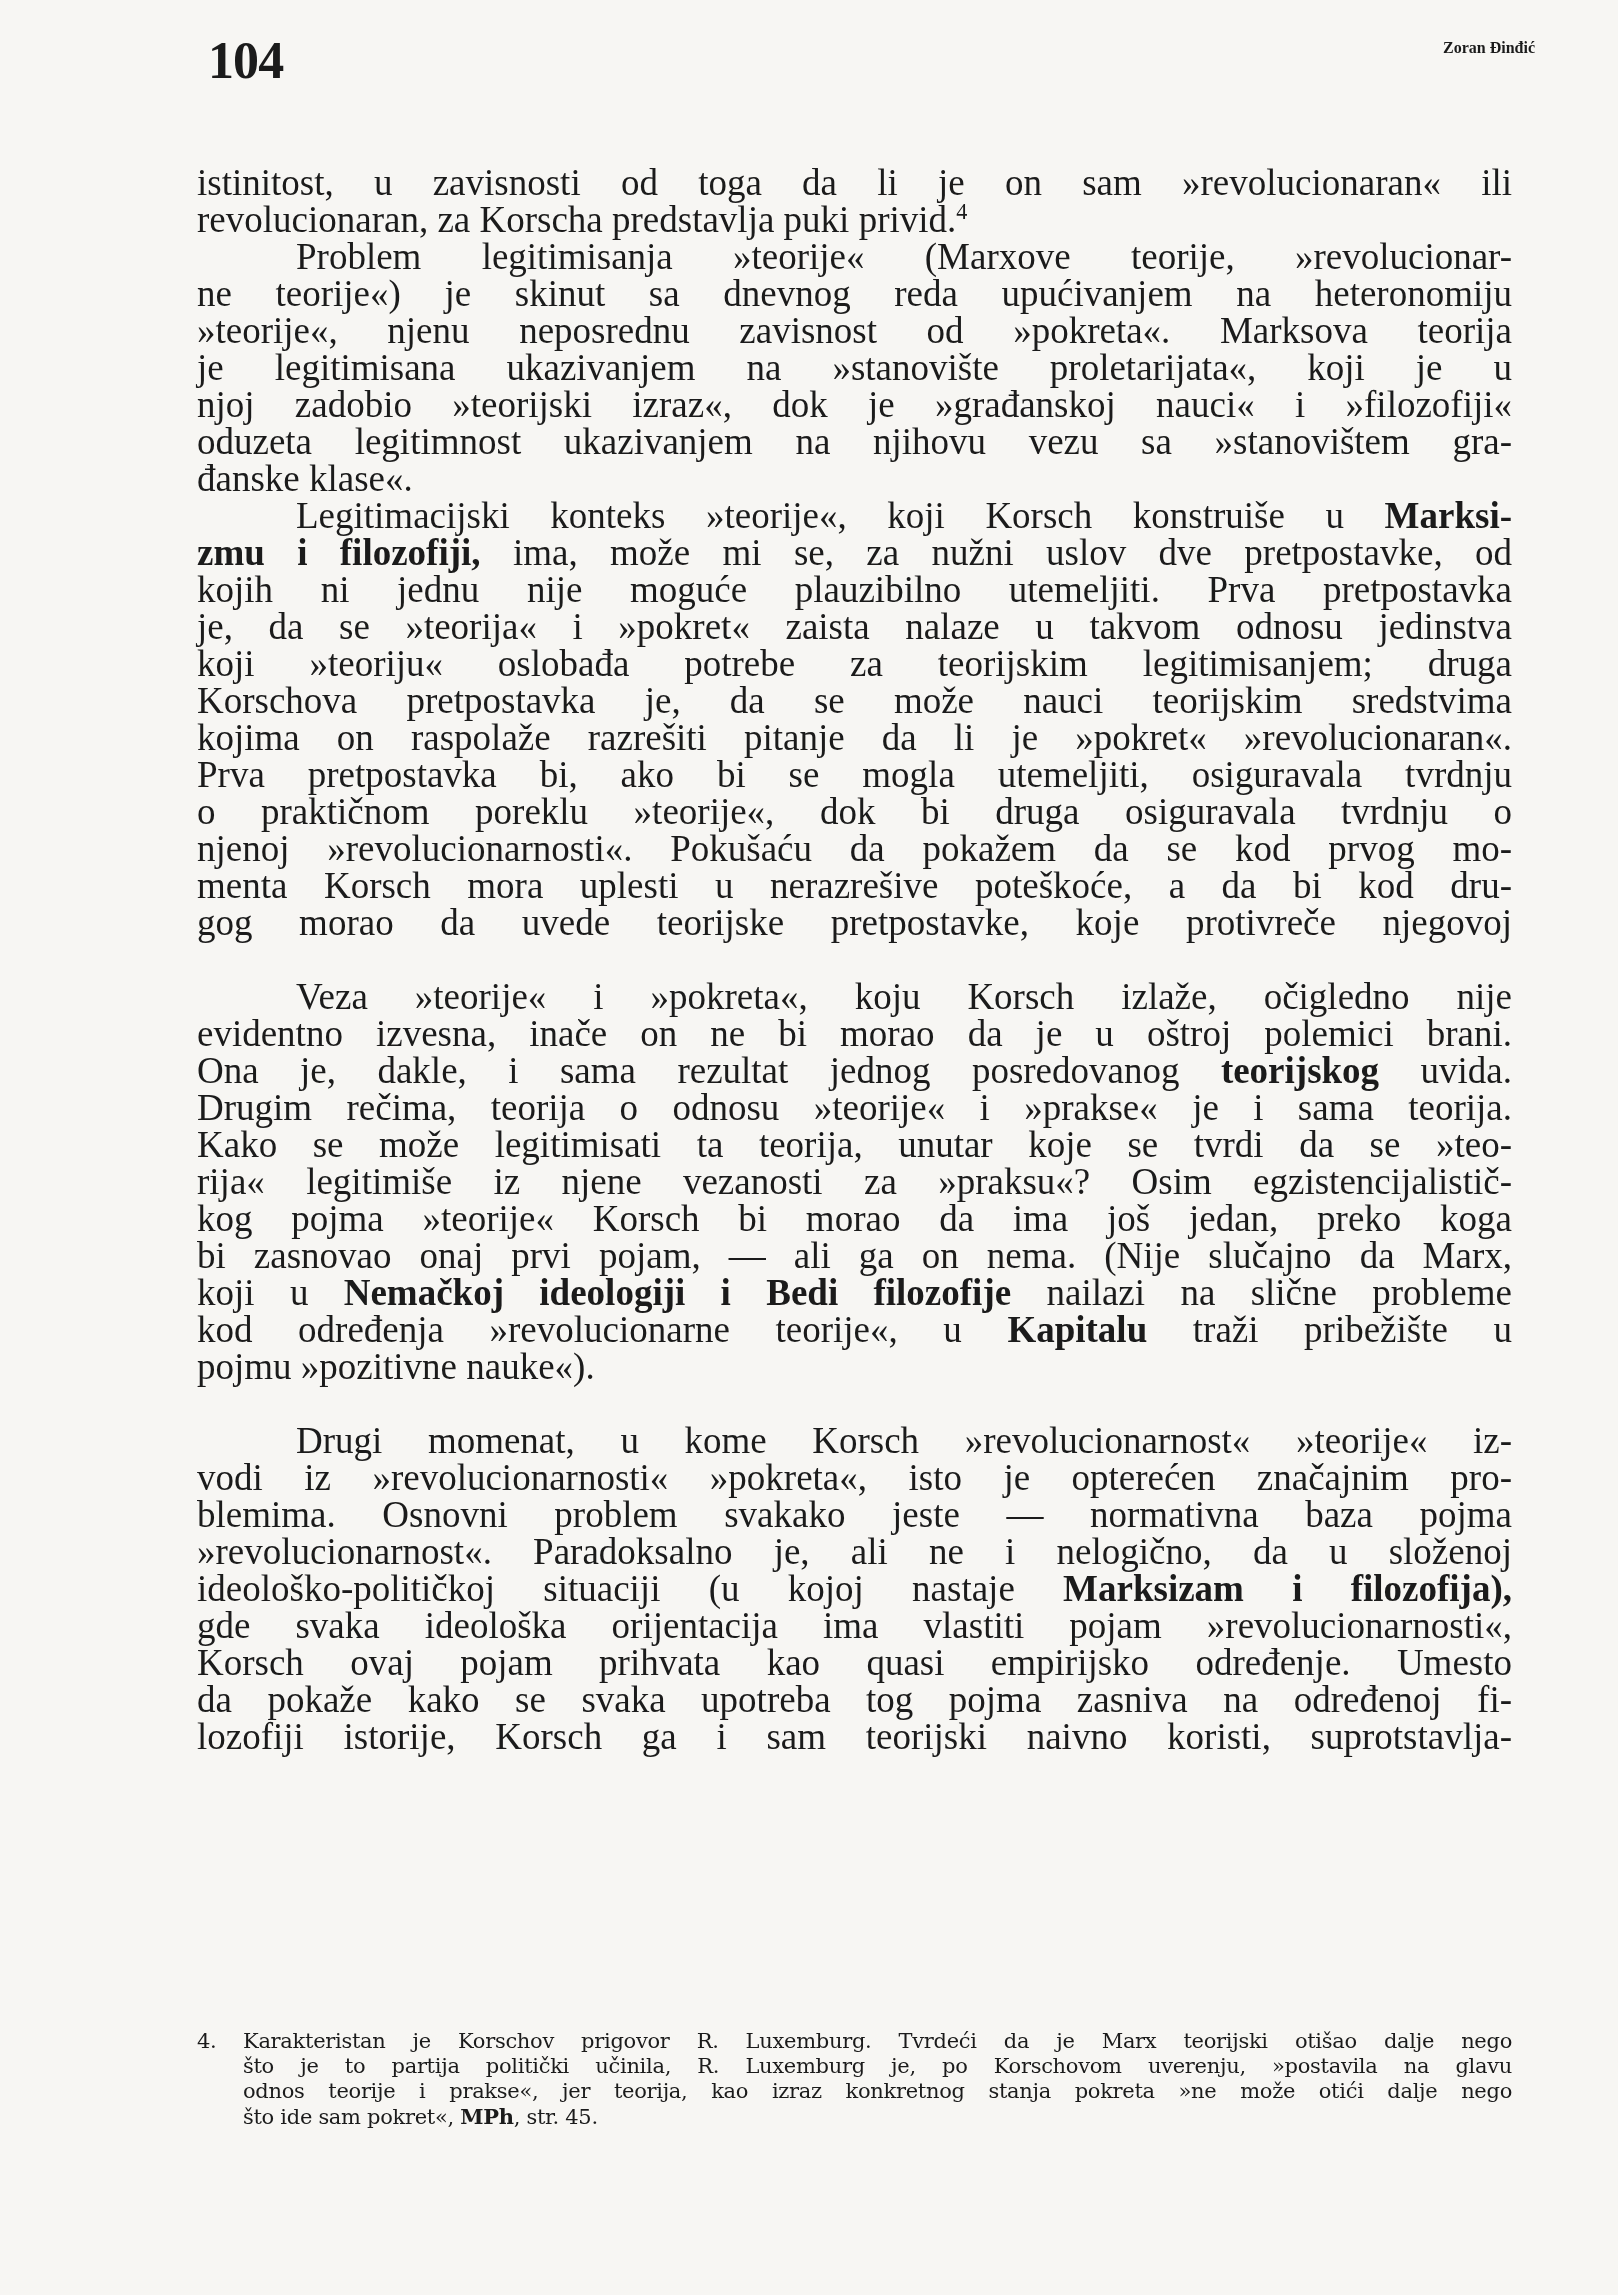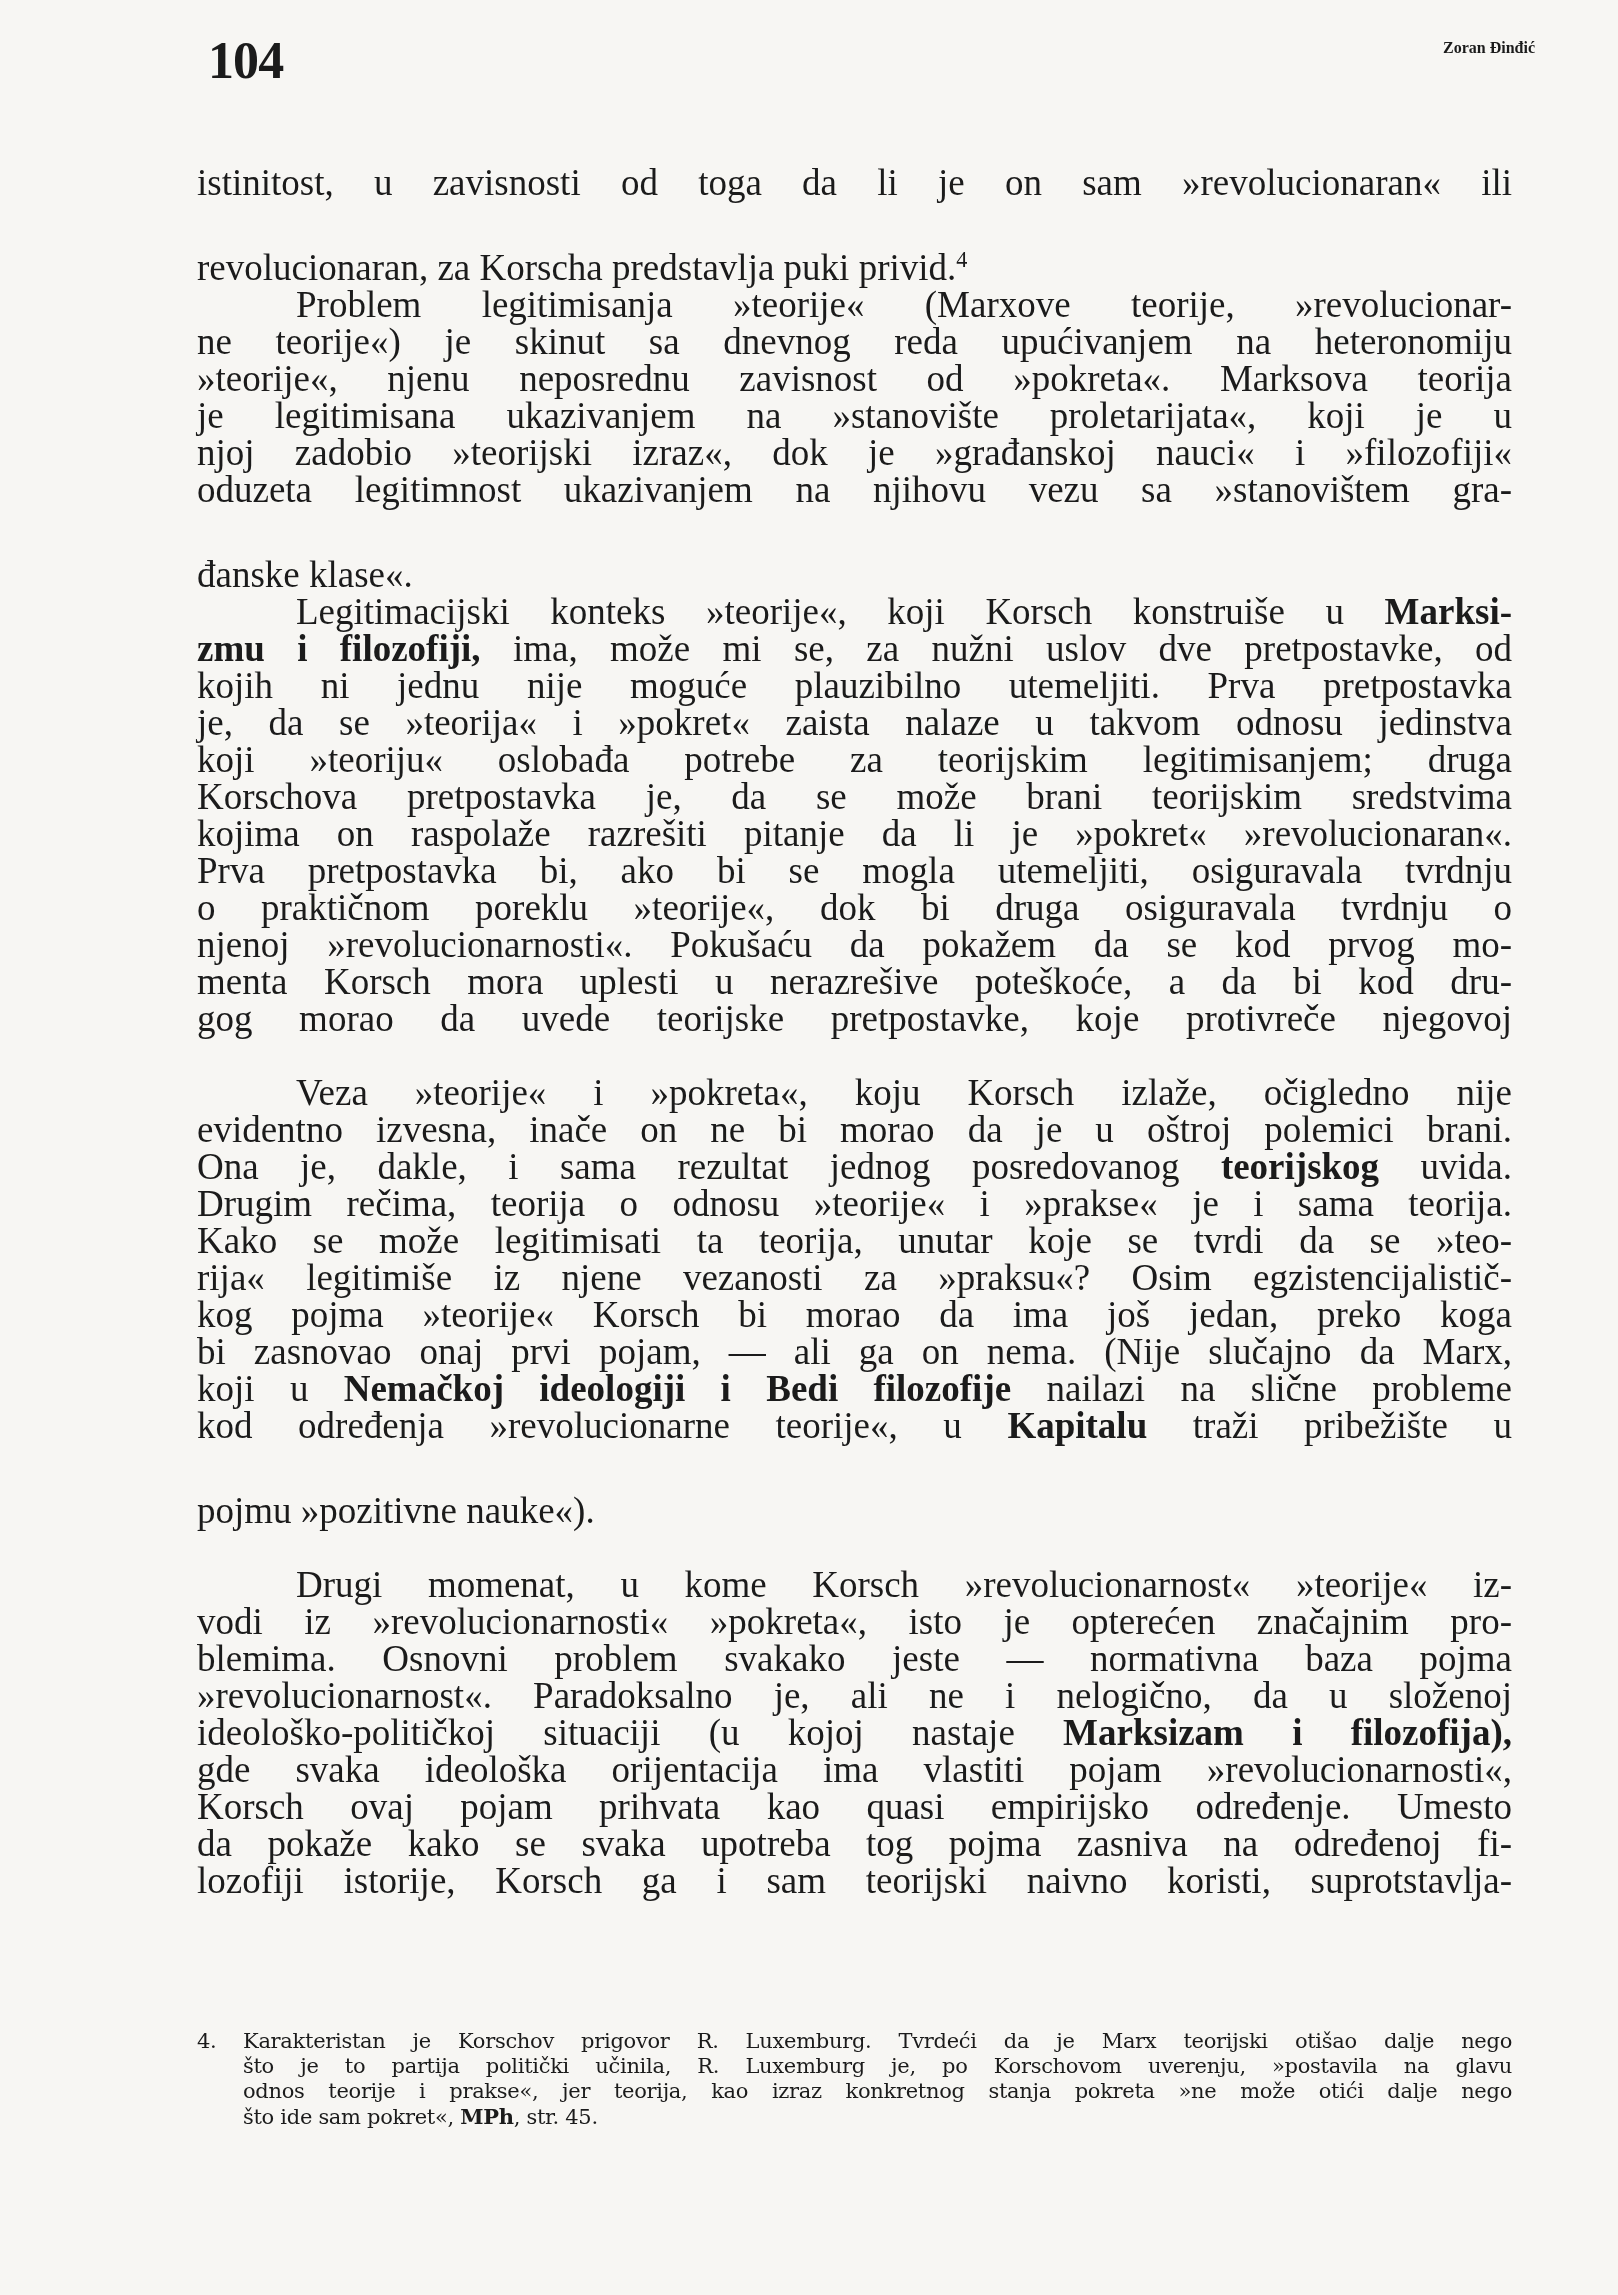--- a/index.html
+++ b/index.html
@@ -25,21 +25,21 @@
   .line {
     display: block;
     font-size: 37px;
     line-height: 37px;
     height: 37px;
     white-space: nowrap;
     text-align: justify;
     text-align-last: justify;
     transform-origin: left top;
   }
-  .line.last { text-align-last: left; margin-top: 48px; }
+  .line.last { text-align-last: left; }
   .line.indent { padding-left: 99px; }
   .gap { display: block; height: 37px; }
   .footnotes {
     position: absolute; left: 197px; top: 2029px; width: 1315px;
   }
   .fn-line {
     display: block;
     font-size: 21px;
     line-height: 25px;
     height 25px;
@@ -73,21 +73,21 @@
       <span class="line"><span>»teorije«, njenu neposrednu zavisnost od »pokreta«. Marksova teorija</span></span>
       <span class="line"><span>je legitimisana ukazivanjem na »stanovište proletarijata«, koji je u</span></span>
       <span class="line"><span>njoj zadobio »teorijski izraz«, dok je »građanskoj nauci« i »filozofiji«</span></span>
       <span class="line"><span>oduzeta legitimnost ukazivanjem na njihovu vezu sa »stanovištem gra-</span></span>
       <span class="line last"><span>đanske klase«.</span></span>
       <span class="line indent"><span>Legitimacijski konteks »teorije«, koji Korsch konstruiše u </span><b>Marksi-</b></span>
       <span class="line"><b>zmu i filozofiji,</b><span> ima, može mi se, za nužni uslov dve pretpostavke, od</span></span>
       <span class="line"><span>kojih ni jednu nije moguće plauzibilno utemeljiti. Prva pretpostavka</span></span>
       <span class="line"><span>je, da se »teorija« i »pokret« zaista nalaze u takvom odnosu jedinstva</span></span>
       <span class="line"><span>koji »teoriju« oslobađa potrebe za teorijskim legitimisanjem; druga</span></span>
-      <span class="line"><span>Korschova pretpostavka je, da se može brani teorijskim sredstvima</span></span>
+      <span class="line"><span>Korschova pretpostavka je, da se može nauci teorijskim sredstvima</span></span>
       <span class="line"><span>kojima on raspolaže razrešiti pitanje da li je »pokret« »revolucionaran«.</span></span>
       <span class="line"><span>Prva pretpostavka bi, ako bi se mogla utemeljiti, osiguravala tvrdnju</span></span>
       <span class="line"><span>o praktičnom poreklu »teorije«, dok bi druga osiguravala tvrdnju o</span></span>
       <span class="line"><span>njenoj »revolucionarnosti«. Pokušaću da pokažem da se kod prvog mo-</span></span>
       <span class="line"><span>menta Korsch mora uplesti u nerazrešive poteškoće, a da bi kod dru-</span></span>
       <span class="line"><span>gog morao da uvede teorijske pretpostavke, koje protivreče njegovoj</span></span>
       <span class="gap"></span>
       <span class="line indent"><span>Veza »teorije« i »pokreta«, koju Korsch izlaže, očigledno nije</span></span>
       <span class="line"><span>evidentno izvesna, inače on ne bi morao da je u oštroj polemici brani.</span></span>
       <span class="line"><span>Ona je, dakle, i sama rezultat jednog posredovanog </span><b>teorijskog</b><span> uvida.</span></span>

